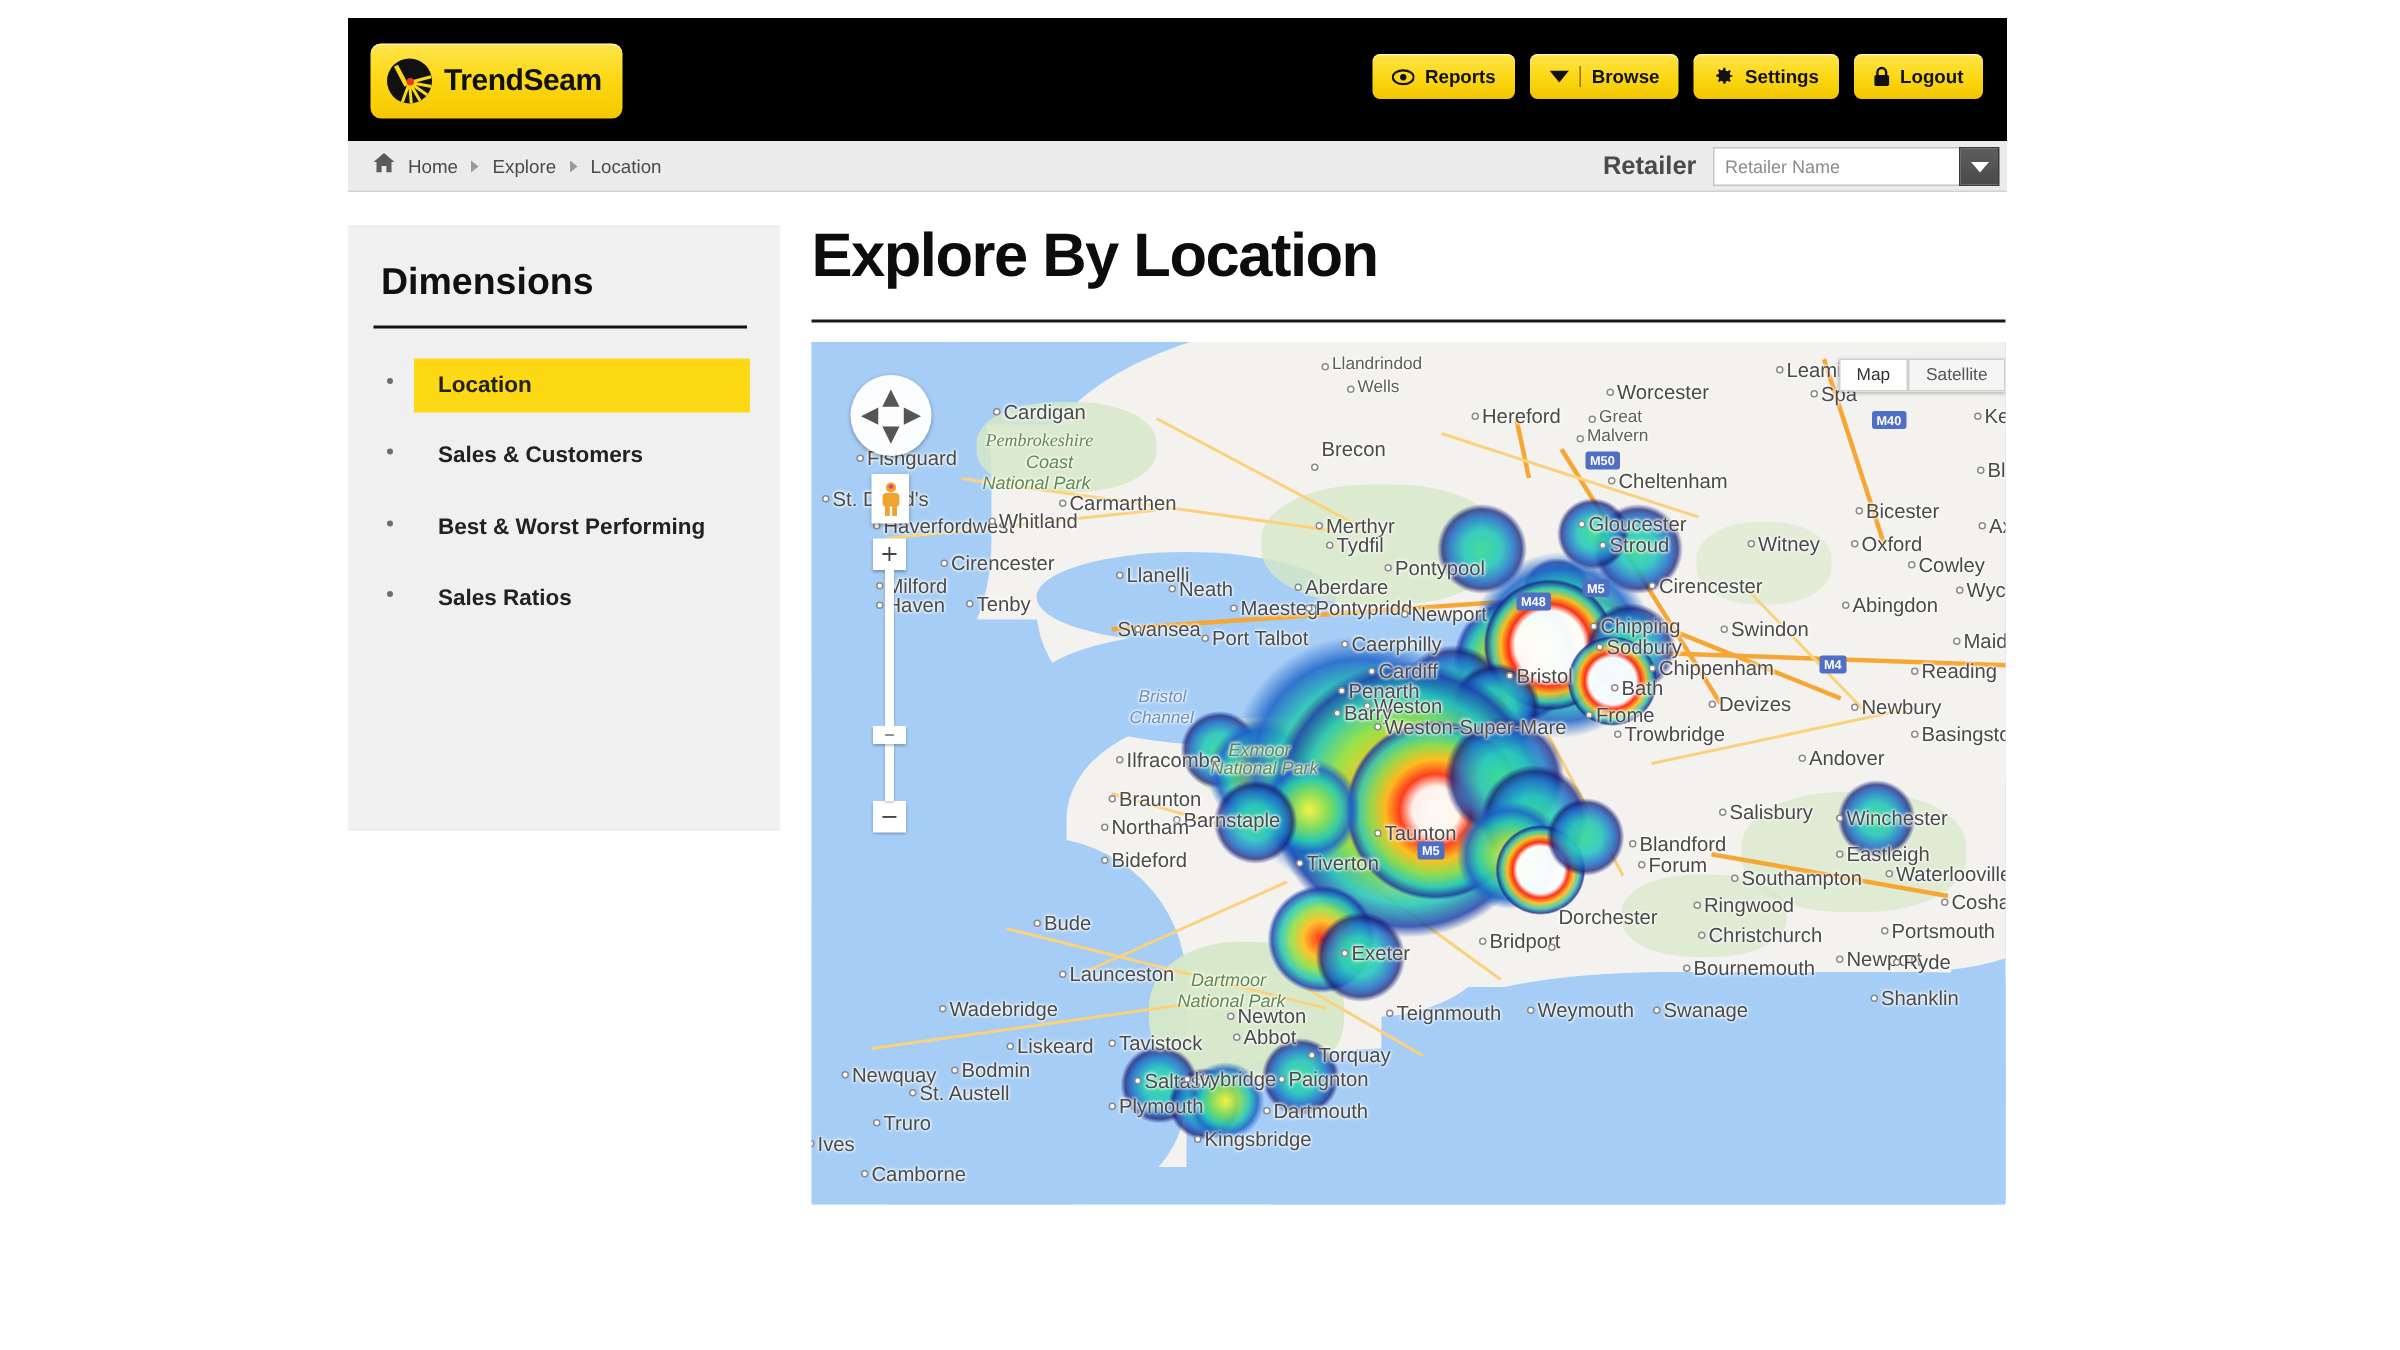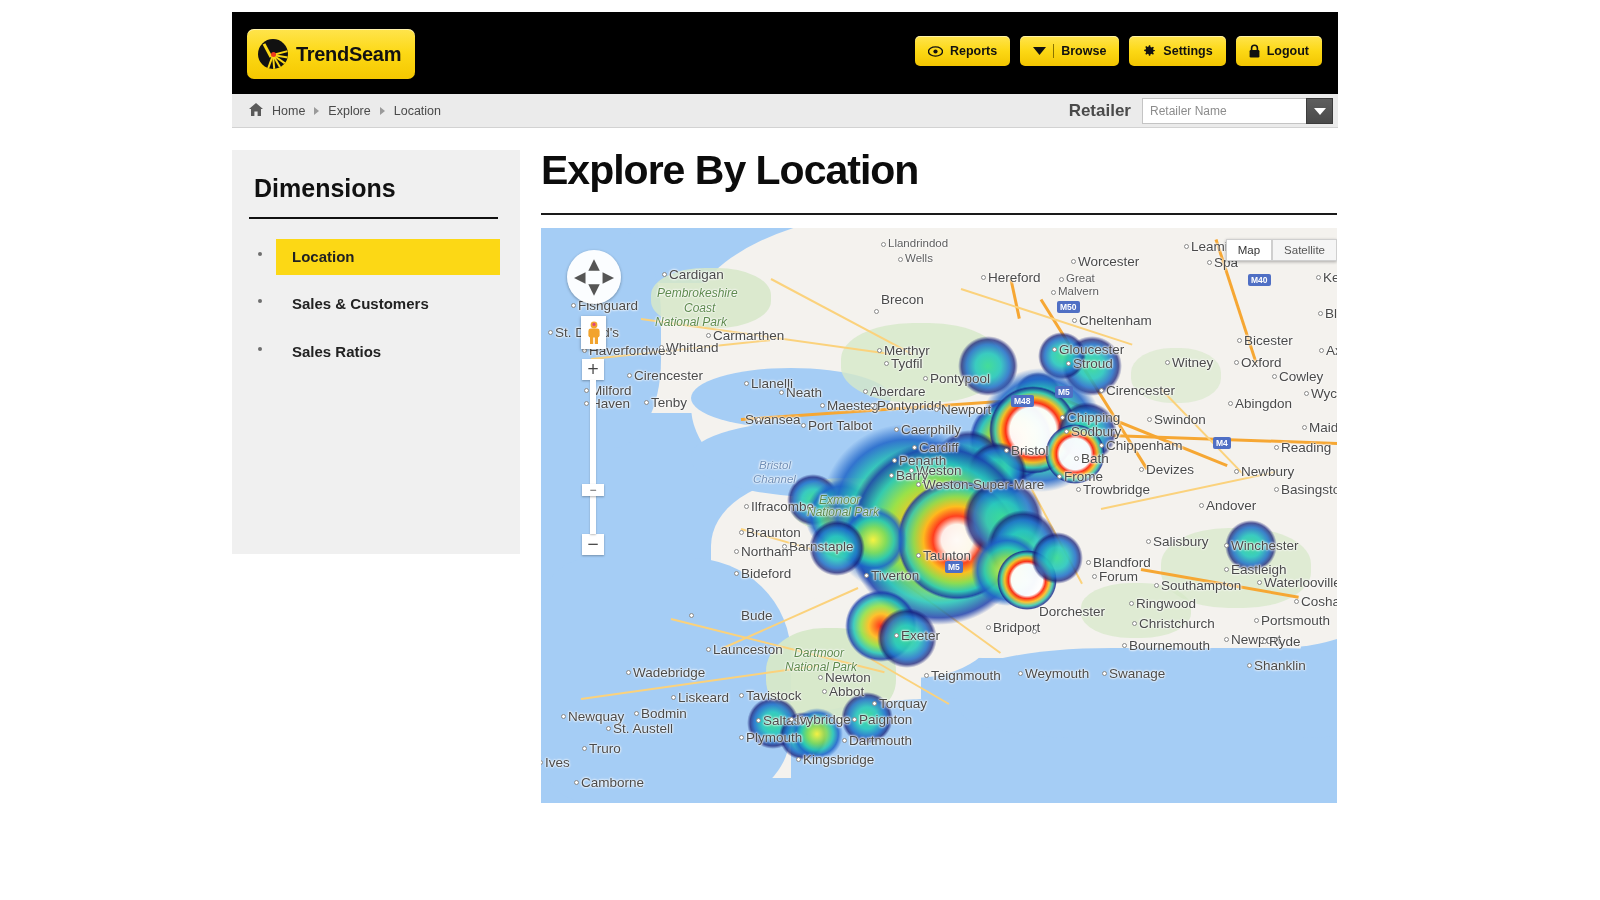--- a/index.html
+++ b/index.html
@@ -402,20 +402,24 @@
         <li>
           <span class="bullet"></span>
           <span class="dim-label active">Location</span>
         </li>
         <li>
           <span class="bullet"></span>
           <span class="dim-label">Sales &amp; Customers</span>
         </li>
         <li>
           <span class="bullet"></span>
+          <span class="dim-label">Best &amp; Worst Performing</span>
+        </li>
+        <li>
+          <span class="bullet"></span>
           <span class="dim-label">Sales Ratios</span>
         </li>
       </ul>
     </aside>
 
     <section class="main">
       <h1 class="page-title">Explore By Location</h1>
       <hr class="title-rule">
 
       <div class="map">
@@ -520,21 +524,21 @@
             <div class="maplabel big" style="left: 673px; top: 27px;">Spa</div>
             <div class="citydot" style="left: 666px; top: 32px;"></div>
             <div class="maplabel big" style="left: 782px; top: 42px;">Ke</div>
             <div class="citydot" style="left: 775px; top: 47px;"></div>
             <div class="maplabel " style="left: 525px; top: 44px;">Great</div>
             <div class="citydot" style="left: 518px; top: 49px;"></div>
             <div class="maplabel " style="left: 517px; top: 57px;">Malvern</div>
             <div class="citydot" style="left: 510px; top: 62px;"></div>
             <div class="maplabel big" style="left: 37px; top: 70px;">Fishguard</div>
             <div class="citydot" style="left: 30px; top: 75px;"></div>
-            <div class="maplabel park" style="left: 116px; top: 58px;">Pembrokeshire</div>
+            <div class="maplabel park" style="left: 116px; top: 58px; font-family: Liberation Serif, serif;">Pembrokeshire</div>
             <div class="maplabel park" style="left: 143px; top: 73px;">Coast</div>
             <div class="maplabel park" style="left: 114px; top: 87px;">National Park</div>
             <div class="maplabel big" style="left: 340px; top: 64px;">Brecon</div>
             <div class="citydot" style="left: 333px; top: 81px;"></div>
             <div class="maplabel big" style="left: 538px; top: 85px;">Cheltenham</div>
             <div class="citydot" style="left: 531px; top: 90px;"></div>
             <div class="maplabel big" style="left: 784px; top: 78px;">Bl</div>
             <div class="citydot" style="left: 777px; top: 83px;"></div>
             <div class="maplabel big" style="left: 14px; top: 97px;">St. David's</div>
             <div class="citydot" style="left: 7px; top: 102px;"></div>
@@ -671,21 +675,21 @@
             <div class="maplabel big" style="left: 498px; top: 376px;">Dorchester</div>
             <div class="citydot" style="left: 491px; top: 401px;"></div>
             <div class="maplabel big" style="left: 760px; top: 366px;">Cosham</div>
             <div class="citydot" style="left: 753px; top: 371px;"></div>
             <div class="maplabel big" style="left: 595px; top: 368px;">Ringwood</div>
             <div class="citydot" style="left: 588px; top: 373px;"></div>
             <div class="maplabel big" style="left: 598px; top: 388px;">Christchurch</div>
             <div class="citydot" style="left: 591px; top: 393px;"></div>
             <div class="maplabel big" style="left: 720px; top: 385px;">Portsmouth</div>
             <div class="citydot" style="left: 713px; top: 390px;"></div>
-            <div class="maplabel big" style="left: 155px; top: 380px; margin-left: 45px;">Bude</div>
+            <div class="maplabel big" style="left: 155px; top: 380px;">Bude</div>
             <div class="citydot" style="left: 148px; top: 385px;"></div>
             <div class="maplabel big" style="left: 588px; top: 410px;">Bournemouth</div>
             <div class="citydot" style="left: 581px; top: 415px;"></div>
             <div class="maplabel big" style="left: 690px; top: 404px;">Newport</div>
             <div class="citydot" style="left: 683px; top: 409px;"></div>
             <div class="maplabel big" style="left: 728px; top: 406px;">Ryde</div>
             <div class="citydot" style="left: 721px; top: 411px;"></div>
             <div class="maplabel big" style="left: 484px; top: 438px;">Weymouth</div>
             <div class="citydot" style="left: 477px; top: 443px;"></div>
             <div class="maplabel big" style="left: 568px; top: 438px;">Swanage</div>

